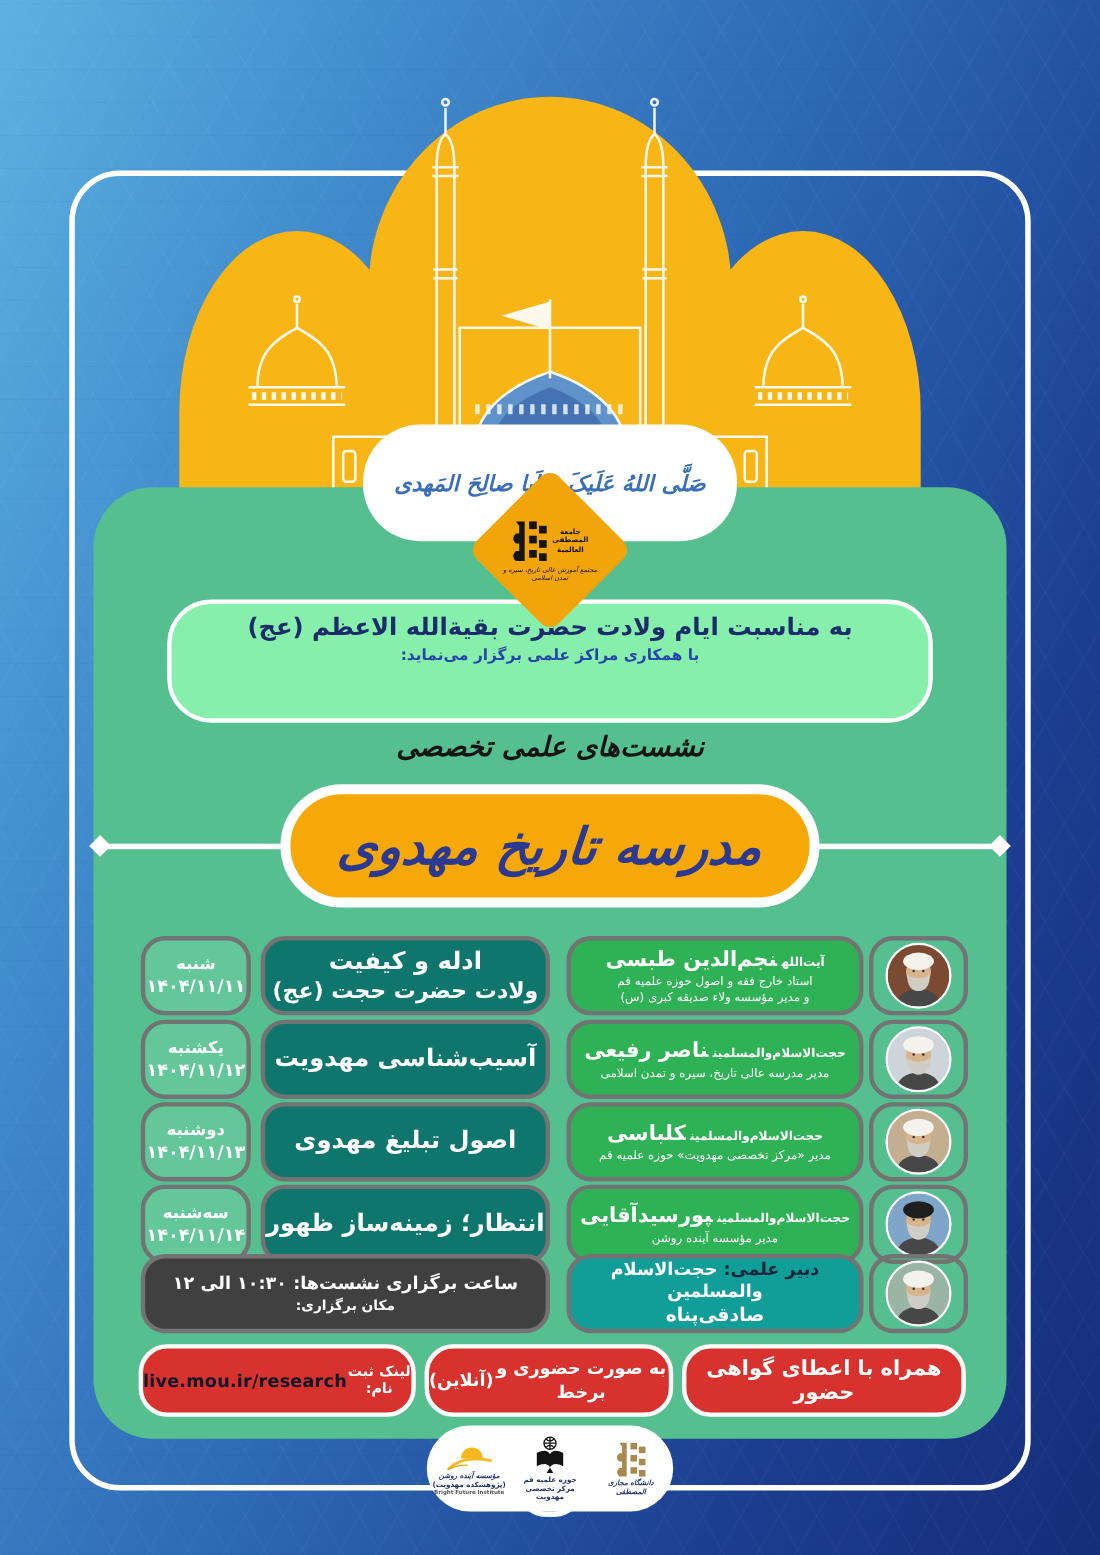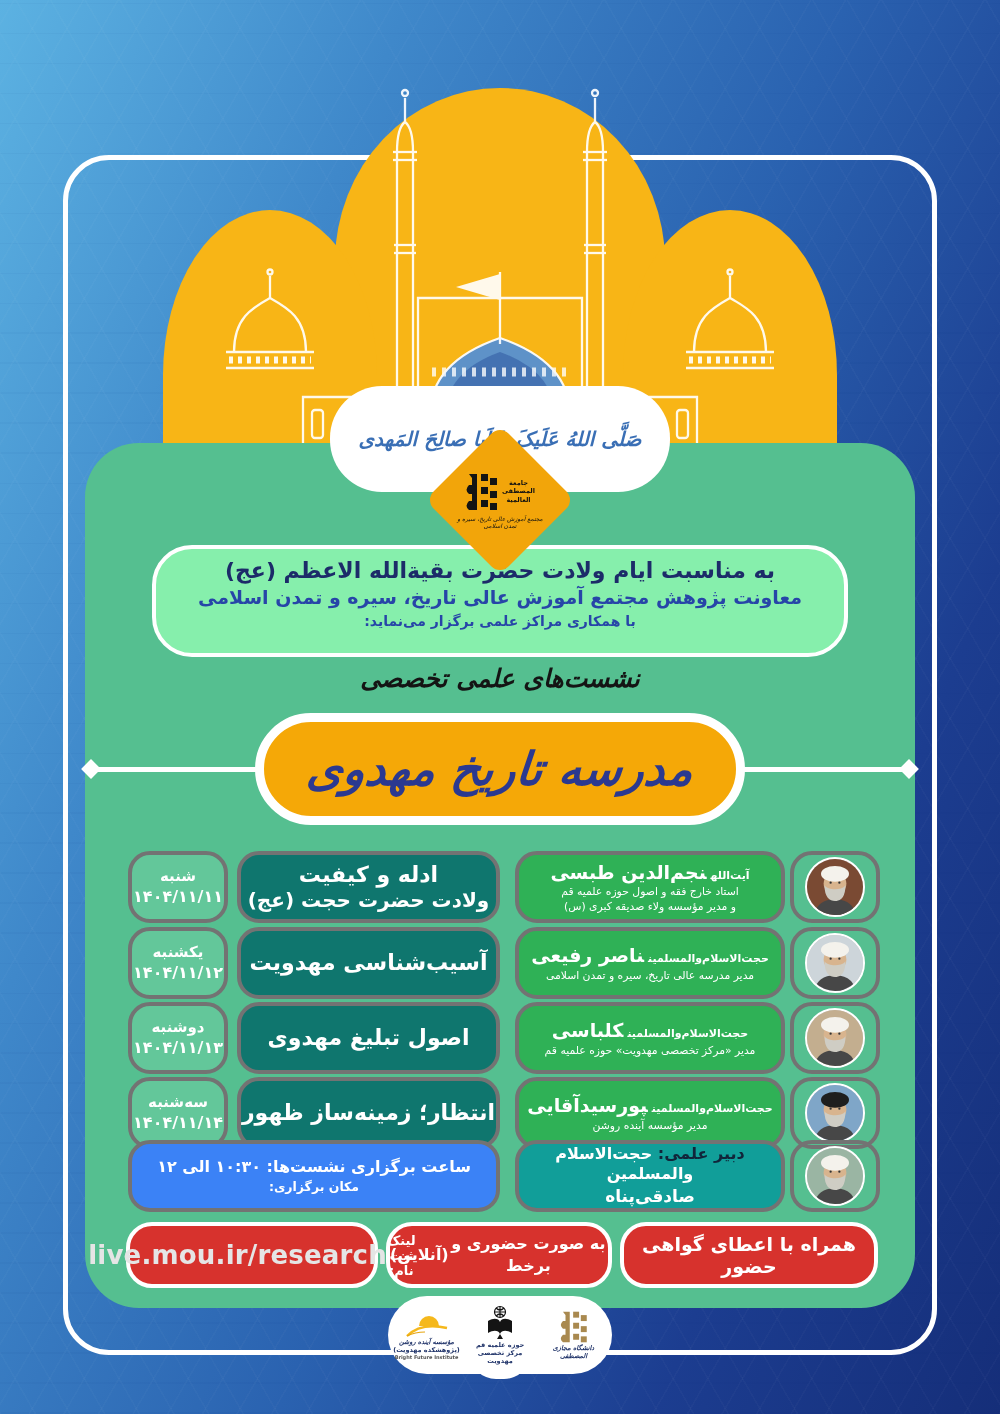--- a/index.html
+++ b/index.html
@@ -77,37 +77,37 @@
   .sp-desc:empty{display:none;}
   .photo-card{left:705px;width:90px;background:transparent;}
   .avatar{width:60px;height:60px;border-radius:50%;overflow:hidden;border:2px solid #fff;
     box-sizing:border-box;background:#ccc;}
   .avatar svg{width:100%;height:100%;display:block;}
   svg.p1 .ph-bg{fill:#7a4a33}svg.p2 .ph-bg{fill:#cdd5da}svg.p3 .ph-bg{fill:#c3ae8f}
   svg.p4 .ph-bg{fill:#7fa6c8}svg.p5 .ph-bg{fill:#9ab5a3}
   .ph-face{fill:#d8b48e}.ph-beard{fill:#cfcdc4}.ph-robe{fill:#474747}
   svg.t-white .ph-turban{fill:#f4f2ec}svg.t-black .ph-turban{fill:#1e1e1e}
   
-  .time-box{left:43px;width:372px;background:#3b82f6;}
+  .time-box{left:43px;width:372px;background:#404040;}
   .time-l1{font-size:16px;font-weight:bold;}
   .time-l2{font-size:12.5px;font-weight:bold;margin-top:2px;}
   .time-l3{font-size:11.5px;font-weight:bold;margin-top:1px;}
   .secretary-box{left:430px;width:270px;background:#119e99;}
   .sec-line{font-size:16px;font-weight:bold;text-align:center;}
   .sec-label{color:#11253a;}
   .sec-name{font-size:17px;font-weight:bold;margin-top:2px;}
   
   .btn{position:absolute;top:1222px;height:66px;background:#d7322d;border:4px solid #fff;
     border-radius:26px;box-sizing:border-box;z-index:5;display:flex;flex-direction:row;
     align-items:center;justify-content:center;color:#fff;direction:rtl;text-align:center;}
   .btn-cert{left:620px;width:258px;font-size:19px;font-weight:bold;}
   .btn-attend{left:386px;width:226px;font-size:16px;font-weight:bold;line-height:1.4;}
   .btn-reg{left:126px;width:252px;}
   .reg-label{font-size:13px;font-weight:bold;}
-  .reg-link{font-size:26px;font-weight:bold;color:#e5e5e5;direction:ltr;letter-spacing:.2px;}
+  .reg-link{font-size:16px;font-weight:bold;color:#0f172a;direction:ltr;letter-spacing:.2px;}
   
   .logos-pill{position:absolute;left:388px;top:1296px;width:224px;height:78px;background:#fff;
     border-radius:40px;z-index:6;display:flex;align-items:center;justify-content:space-evenly;
     direction:rtl;}
   .logo-cell{width:70px;display:flex;flex-direction:column;align-items:center;justify-content:center;}
   .logo-cap{font-size:6.5px;color:#23366b;font-weight:bold;line-height:1.25;text-align:center;direction:rtl;}
   .logo-cap-en{font-size:5px;color:#555;font-weight:bold;}
   .logo-cap-script{font-style:italic;}
 </style>
 </head>
@@ -193,21 +193,20 @@
               <rect x="25" y="31" width="7" height="7"></rect>
           </g>
         </svg>
       </div>
       <div class="diamond-bottomtext">مجتمع آموزش عالی تاریخ، سیره و تمدن اسلامی</div>
     </div>
   </div>
 
   <div class="org-banner">
     <div class="org-l1">به مناسبت ایام ولادت حضرت بقیة‌الله الاعظم (عج)</div>
-    <div class="org-l2">معاونت پژوهش مجتمع آموزش عالی تاریخ، سیره و تمدن اسلامی</div>
     <div class="org-l3">با همکاری مراکز علمی برگزار می‌نماید:</div>
   </div>
 
   <div class="series-label">نشست‌های علمی تخصصی</div>
 
   <div class="connector c-left"></div>
   <div class="connector c-right"></div>
   <div class="connector-diamond d-left"></div>
   <div class="connector-diamond d-right"></div>
 

